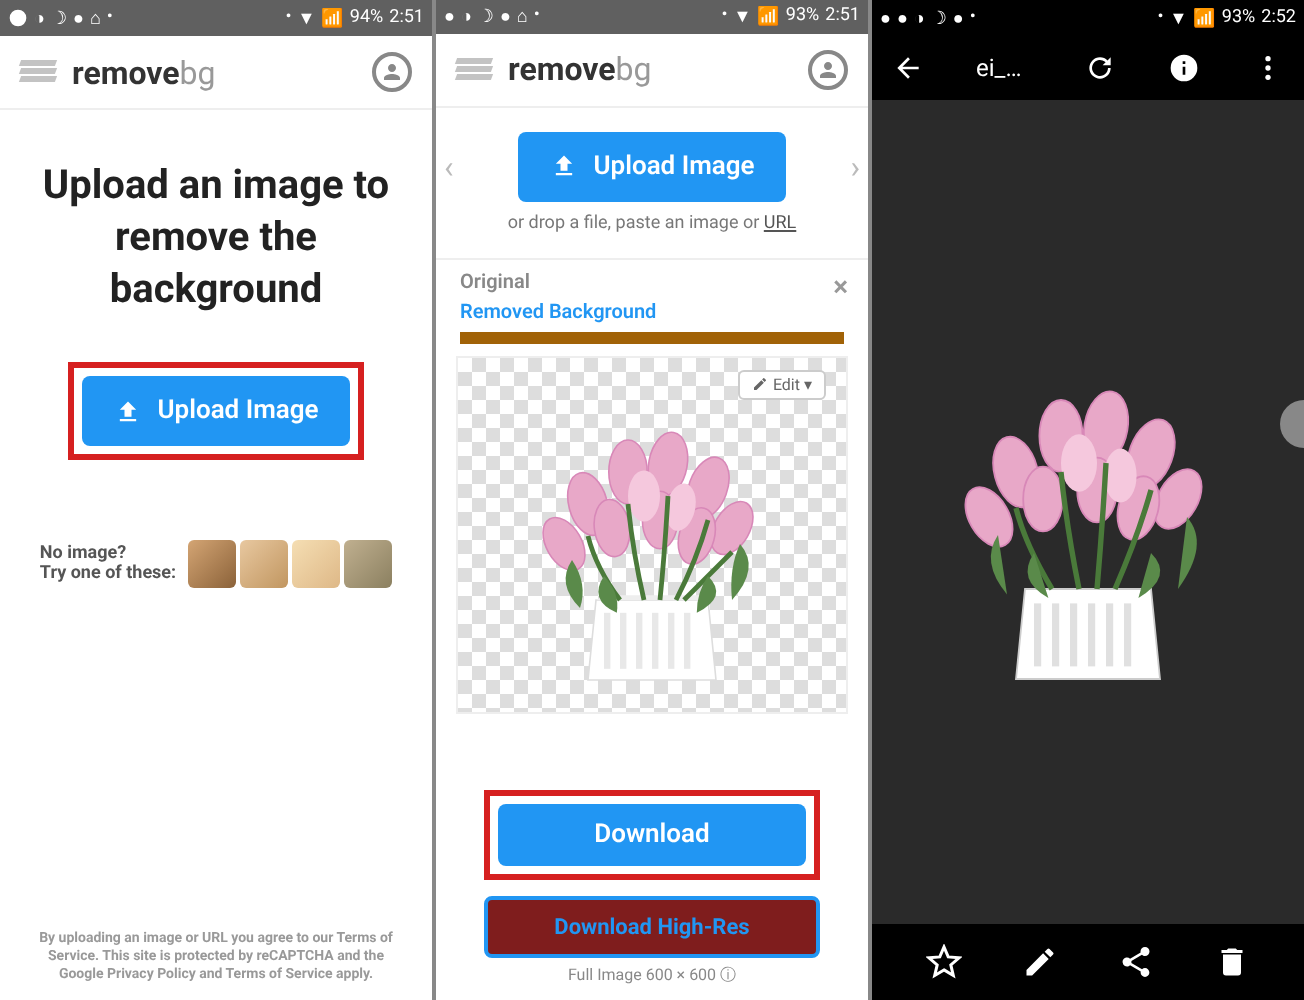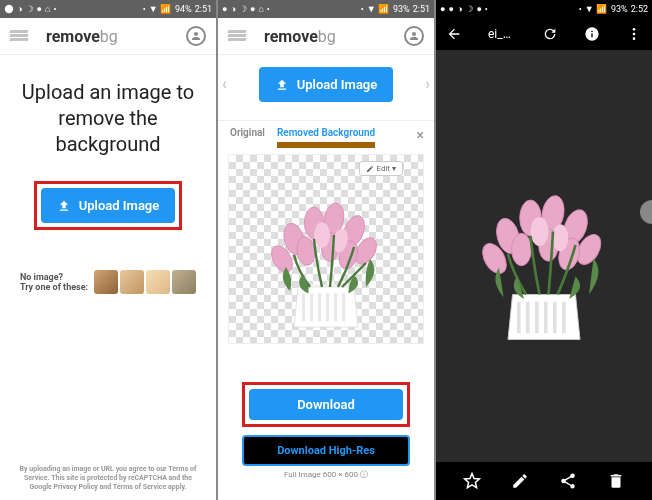--- a/index.html
+++ b/index.html
@@ -6,57 +6,57 @@
 body { background:#888; width:652px; height:500px; display:flex; gap:2px; }
 .panel { background:#fff; flex:1; display:flex; flex-direction:column; overflow:hidden; position:relative; }
 
 
 .status { background:#606060; color:#fff; height:18px; display:flex; align-items:center; justify-content:space-between; padding:0 4px; font-size:9px; }
 .status .left,.status .right { display:flex; gap:3px; align-items:center; }
 .status svg { width:10px; height:10px; fill:#fff; }
 
 
 .hdr { background:#fff; border-bottom:1px solid #eee; padding:8px 10px; display:flex; align-items:center; justify-content:space-between; }
-.logo { display:flex; align-items:center; gap:18px; font-weight:700; font-size:16px; color:#333; }
+.logo { display:flex; align-items:center; gap:8px; font-weight:700; font-size:16px; color:#333; }
 .logo .stripes span { display:block; width:18px; height:3px; background:#888; margin-bottom:1px; transform:skewX(-20deg); opacity:.5; }
 .logo b { color:#999; font-weight:400; }
 .avatar { width:20px; height:20px; border-radius:50%; border:2px solid #888; display:flex; align-items:center; justify-content:center; }
 .avatar svg { width:12px; height:12px; fill:#888; }
 
 
 .p1-main { padding:24px 12px 0; text-align:center; flex:1; }
-.p1-main h1 { font-size:20px; font-weight:400; color:#222; line-height:1.3; margin-bottom:24px; }
+.p1-main h1 { font-size:20px; font-weight:700; color:#222; line-height:1.3; margin-bottom:24px; }
 .btn { background:#2196f3; color:#fff; border:none; border-radius:4px; padding:10px 16px; font-size:13px; font-weight:600; cursor:pointer; display:inline-flex; align-items:center; gap:8px; }
 .btn svg { width:14px; height:14px; fill:#fff; }
 .highlight { border:3px solid #d62020; display:inline-block; padding:4px; }
 .noimage { margin-top:40px; display:flex; align-items:center; justify-content:center; gap:6px; font-size:9px; color:#555; font-weight:700; }
 .thumbs { display:flex; gap:2px; }
 .thumbs div { width:24px; height:24px; border-radius:3px; }
 .t1{background:linear-gradient(135deg,#d4a574,#8b6239);} .t2{background:linear-gradient(135deg,#e8c8a0,#c19660);} .t3{background:linear-gradient(135deg,#f5deb3,#deb887);} .t4{background:linear-gradient(135deg,#c0b090,#8b8060);}
 .fine { font-size:7px; color:#999; padding:8px 14px; text-align:center; line-height:1.3;font-weight:bold; }
 
 
 .p2-top { padding:12px; text-align:center; border-bottom:1px solid #eee; }
 .p2-top .btn { margin-bottom:6px; }
 .p2-top p { font-size:9px; color:#777; }
 .p2-top p u { color:#555; }
-.tabs { display:flex; gap:12px; padding:6px 12px 0; font-size:10px; position:relative; }
+.tabs { display:flex; gap:0; padding:6px 12px 0; font-size:10px; position:relative;flex-direction:column; }
 .tabs span { padding-bottom:4px; color:#888; font-weight:600; }
 .tabs span.active { color:#2196f3; border-bottom:6px solid #a16207; }
 .tabs .close { position:absolute; right:10px; color:#999; font-size:14px; cursor:pointer; }
-.editbtn { position:absolute; right:20px; top:6px; background:#fff; border:1px solid #ccc; border-radius:3px; font-size:8px; padding:2px 6px; display:flex; align-items:center; gap:2px; color:#666; }
+.editbtn { position:absolute; right:10px; top:6px; background:#fff; border:1px solid #ccc; border-radius:3px; font-size:8px; padding:2px 6px; display:flex; align-items:center; gap:2px; color:#666; }
 .preview { margin:6px 10px; position:relative; height:190px; border:1px solid #eee; background-image:
   linear-gradient(45deg,#ddd 25%,transparent 25%),linear-gradient(-45deg,#ddd 25%,transparent 25%),
   linear-gradient(45deg,transparent 75%,#ddd 75%),linear-gradient(-45deg,transparent 75%,#ddd 75%);
   background-size:14px 14px; background-position:0 0,0 7px,7px -7px,-7px 0; }
 .flowers { position:absolute; left:50%; bottom:4px; transform:translateX(-50%); }
 .p2-btns { padding:4px 24px; text-align:center; }
 .p2-btns .highlight { display:block;margin-top:28px; }
 .p2-btns .btn.dl { width:100%; justify-content:center; padding:8px; }
-.outline-btn { border:2px solid #2196f3; background:#000000; color:#2196f3; border-radius:4px; padding:7px; width:100%; font-size:11px; font-weight:700; margin-top:8px; cursor:pointer; }
+.outline-btn { border:2px solid #2196f3; background:#7f1d1d; color:#2196f3; border-radius:4px; padding:7px; width:100%; font-size:11px; font-weight:700; margin-top:8px; cursor:pointer; }
 .caption { font-size:8px; color:#888; margin:3px 0; }
 .chev { position:absolute; top:74px; font-size:16px; color:#bbb; }
 .chev.l { left:4px; } .chev.r { right:4px; }
 
 
 .p3 { background:#2a2a2a; }
 .p3-hdr { background:#000; color:#fff; padding:8px 10px; display:flex; align-items:center; gap:26px; font-size:12px; }
 .p3-hdr .title { flex:1; white-space:nowrap; overflow:hidden; text-overflow:ellipsis; }
 .p3-hdr svg { width:16px; height:16px; fill:#fff; }
 .p3-view { flex:1; display:flex; align-items:center; justify-content:center; position:relative; }
@@ -165,20 +165,21 @@
         </svg>
       </div>
   </div>
   <div class="p2-top">
     <button class="btn">
       <svg viewBox="0 0 24 24">
           <path d="M9 16h6v-6h4l-7-7-7 7h4v6zm-4 2h14v2H5v-2z"></path>
         </svg>
       <span>Upload Image</span>
     </button>
+    <p><span>or drop a file, paste an image or </span><u>URL</u></p>
   </div>
   <span class="chev l">‹</span>
   <span class="chev r">›</span>
   <div class="tabs">
     <span>Original</span>
     <span class="active">Removed Background</span>
     <span class="close">×</span>
   </div>
   <div class="preview">
     <div class="editbtn"><svg width="8" height="8" viewBox="0 0 24 24">

